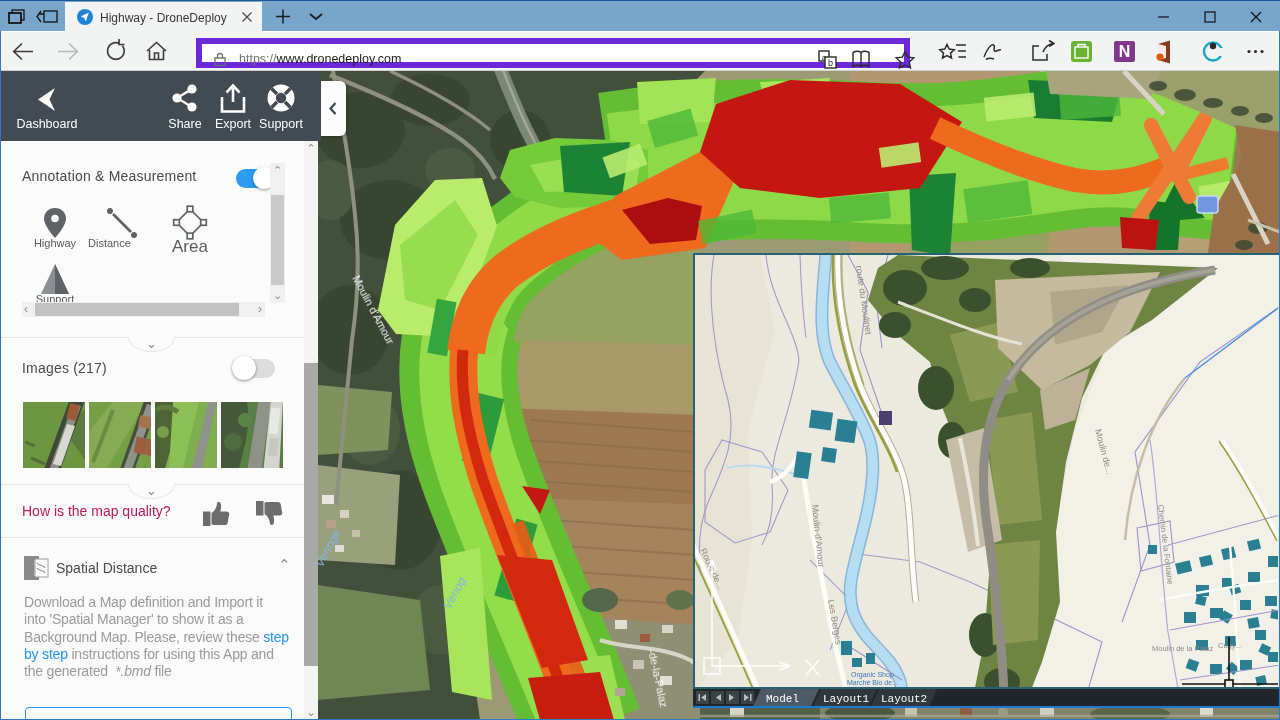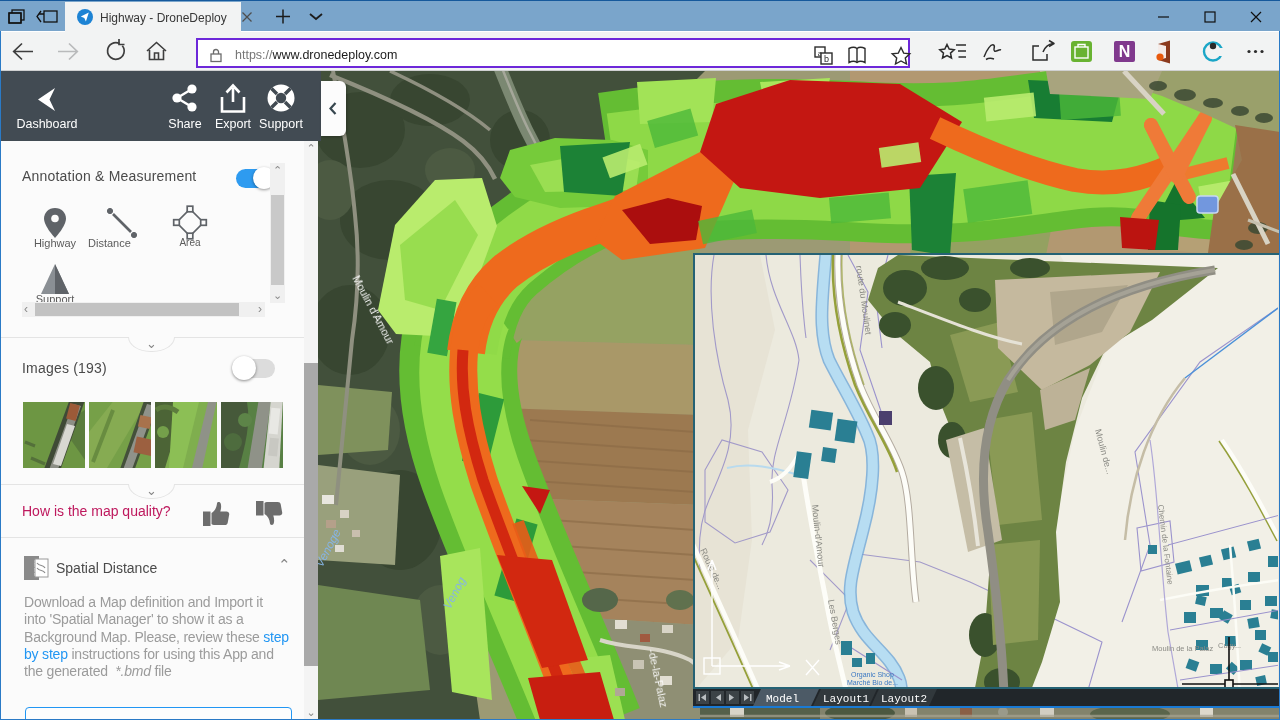--- a/index.html
+++ b/index.html
@@ -1,27 +1,27 @@
 <!DOCTYPE html>
 <html><head>
 <meta charset="utf-8">
 <style>
 * { margin:0; padding:0; box-sizing:border-box; }
 html,body { width:1280px; height:720px; overflow:hidden; font-family:"Liberation Sans", sans-serif; }
 #win { position:relative; width:1280px; height:720px; background:#fff; overflow:hidden; }
 
 
 #titlebar { position:absolute; left:0; top:0; width:1280px; height:31px; background:#7aa5cb; border-top:1px solid #16599c; }
-#tab { position:absolute; left:65px; top:1px; width:176px; height:30px; background:#f2f3f3;padding-left:32px; }
+#tab { position:absolute; left:65px; top:1px; width:197px; height:30px; background:#f2f3f3;padding-left:32px; }
 #tab .title { position:absolute; left:35px; top:9px; font-size:12px; color:#373737; white-space:nowrap; width:148px; overflow:hidden; }
 .favicon { position:absolute; left:12px; top:7px; width:16px; height:16px; border-radius:50%; background:#1d83d4; }
 
 
 #toolbar { position:absolute; left:0; top:32px; width:1280px; height:39px; background:#f2f3f3; border-bottom:1px solid #cfd0d1; }
-#addr { position:absolute; left:196px; top:6px; width:714px; height:30px; background:#fff; border:2px solid #6d28d9; }
+#addr { position:absolute; left:196px; top:6px; width:714px; height:30px; background:#fff; border:6px solid #6d28d9; }
 #addr .url { position:absolute; left:37px; top:8px; font-size:12.5px; }
 #addr .url .scheme { color:#767676; }
 #addr .url .host { color:#1b1b1b; }
 
 
 #appbar { position:absolute; left:0; top:71px; width:321px; height:70px; background:#424b53;text-align:center; }
 
 
 #sidebar { position:absolute; left:0; top:141px; width:304px; height:679px; background:#fbfbfb; overflow:hidden; }
 #sbscroll { position:absolute; left:304px; top:141px; width:14px; height:579px; background:#f4f4f4; }
@@ -381,40 +381,40 @@
         <rect x="200.7" y="23.7" width="5.6" height="5.6" fill="#fbfbfb"></rect>
         <rect x="187.2" y="37.2" width="5.6" height="5.6" fill="#fbfbfb"></rect>
         <rect x="173.7" y="23.7" width="5.6" height="5.6" fill="#fbfbfb"></rect>
       </g>
 
       <path d="M55 68 L69 98 L41 98 Z" fill="#8a8f94"></path>
       <path d="M55 68 L69 98 L55 98 Z" fill="#5f6368"></path>
     </svg>
     <div style="position:absolute;left:20px;top:96px;width:70px;text-align:center;font-size:11px;color:#5b5b5b">Highway</div>
     <div style="position:absolute;left:88px;top:96px;width:70px;text-align:left;font-size:11px;color:#5b5b5b">Distance</div>
-    <div style="position:absolute;left:155px;top:96px;width:70px;text-align:center;font-size:10px;color:#5b5b5b">Area</div>
+    <div style="position:absolute;left:155px;top:96px;width:70px;text-align:center;font-size:17px;color:#5b5b5b">Area</div>
     <div style="position:absolute;left:20px;top:152px;width:70px;text-align:center;font-size:11px;color:#5b5b5b">Support</div>
 
     <div style="position:absolute;left:270px;top:22px;width:15px;height:140px;background:#f0f0f0">
       <div style="position:absolute;left:0;top:0;width:15px;height:14px;text-align:center;line-height:14px;font-size:11px;color:#8a8a8a">⌃</div>
       <div style="position:absolute;left:1px;top:32px;width:13px;height:90px;background:#c9c9c9"></div>
       <div style="position:absolute;left:0;bottom:0;width:15px;height:14px;text-align:center;line-height:12px;font-size:11px;color:#8a8a8a">⌄</div>
     </div>
 
     <div style="position:absolute;left:22px;top:161px;width:243px;height:15px;background:#f0f0f0">
       <div style="position:absolute;left:2px;top:0;height:15px;line-height:15px;font-size:12px;color:#8a8a8a">‹</div>
       <div style="position:absolute;right:3px;top:0;height:15px;line-height:15px;font-size:12px;color:#8a8a8a">›</div>
       <div style="position:absolute;left:13px;top:1px;width:204px;height:13px;background:#c2c2c2"></div>
     </div>
 
     <div class="divider" style="top:196px">
         <div class="notch"><span class="chev" style="position:relative;top:-3px">⌄</span></div>
       </div>
 
-    <h3 class="sec" style="position:absolute;left:22px;top:219px">Images (193)</h3>
+    <h3 class="sec" style="position:absolute;left:22px;top:219px">Images (217)</h3>
     <div style="position:absolute;left:232px;top:218px;width:43px;height:19px;border-radius:10px;background:#dcdcdc"></div>
     <div style="position:absolute;left:232px;top:215px;width:24px;height:24px;border-radius:50%;background:#fff;box-shadow:0 1px 3px rgba(0,0,0,0.45)"></div>
 
     <svg width="280" height="66" style="position:absolute;left:23px;top:261px">
       <defs>
         <clipPath id="t1">
             <rect x="0" y="0" width="62" height="66"></rect>
           </clipPath>
         <clipPath id="t2">
             <rect x="66" y="0" width="62" height="66"></rect>

